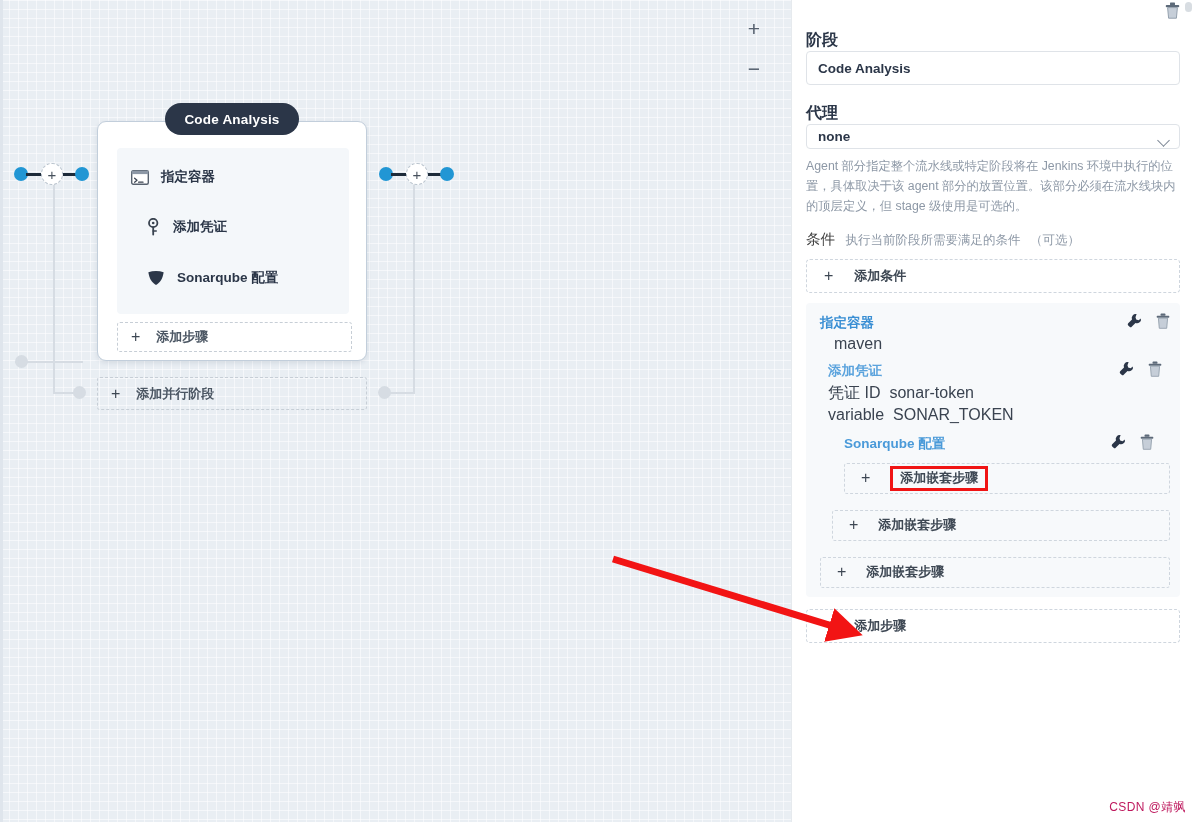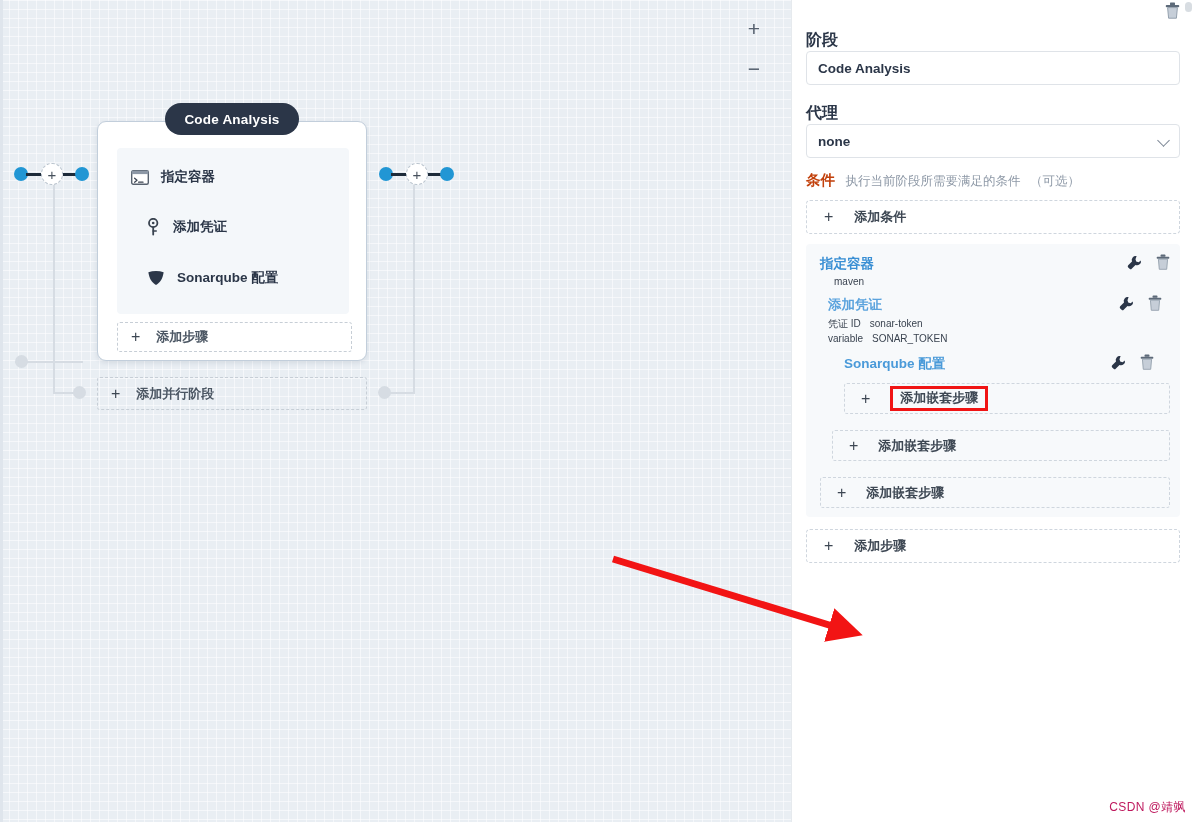--- a/index.html
+++ b/index.html
@@ -146,21 +146,21 @@
   .text-input {
     width: 100%; height: 34px;
     border: 1px solid #dfe3e8; border-radius: 4px;
     padding: 0 11px;
     font-size: 13.5px; color: #2b3648; font-weight: bold;
     font-family: "Liberation Sans", sans-serif;
     background: #fff; outline: none;
   }
   .select-wrap { position: relative; }
   .select-input {
-    width: 100%; height: 34px;
+    width: 100%; height: 25px;
     border: 1px solid #dfe3e8; border-radius: 4px;
     padding: 0 30px 0 11px;
     font-size: 13.5px; color: #2b3648; font-weight: bold;
     background: #fff; display: flex; align-items: center;
     cursor: pointer;
   }
   .chev {
     position: absolute; right: 12px; top: 12px;
     width: 9px; height: 9px;
     border-right: 1.7px solid #7b8694;
@@ -171,21 +171,21 @@
 
   #agent-help {
     margin-top: 8px;
     font-size: 12.3px; line-height: 1.62; color: #8d98a6;
   }
   #cond-row {
     margin-top: 13px;
     font-size: 12.5px; color: #8d98a6;
   }
   #cond-row .cond-title {
-    font-size: 14.5px; font-weight: bold; color: #c2410c; margin-right: 7px;
+    font-size: 14.5px; font-weight: normal; color: #404040; margin-right: 7px;
   }
   #cond-row .cond-opt { margin-left: 6px; }
 
   .dashed-btn {
     width: 100%; height: 34px; margin-top: 10px;
     border: 1px dashed #cfd6de; border-radius: 4px;
     display: flex; align-items: center;
     font-size: 13px; font-weight: bold; color: #3d4753;
     cursor: pointer; background: transparent;
   }
@@ -204,21 +204,21 @@
     padding: 9px 0 9px 0;
   }
   .task-line { position: relative; }
   .task-name {
     font-size: 13.5px; font-weight: bold; color: #3a8fd4;
     padding: 2px 0;
   }
   .task-name.lvl1 { color: #5ba3dd; }
   .task-name.lvl2 { color: #4a9ad9; }
   .task-kv {
-    font-size: 10px; color: #3a4350; padding: 1px 0; white-space: nowrap;
+    font-size: 16px; color: #3a4350; padding: 1px 0; white-space: nowrap;
   }
   .task-kv .kv-key { margin-right: 9px; }
   .task-icons {
     position: absolute; right: 10px; top: 1px;
     display: flex; gap: 14px; align-items: center;
   }
   .icon-btn { cursor: pointer; display: inline-flex; }
 
   .nested-btn {
     height: 31px; margin-top: 8px;
@@ -354,20 +354,21 @@
 
   <div class="sec-head" style="margin-top:18px;">代理</div>
 
   <div class="select-wrap">
     <div class="select-input">
       <span>none</span>
     </div>
     <span class="chev"></span>
   </div>
 
+  <div id="agent-help">Agent 部分指定整个流水线或特定阶段将在 Jenkins 环境中执行的位置，具体取决于该 agent 部分的放置位置。该部分必须在流水线块内的顶层定义，但 stage 级使用是可选的。</div>
 
   <div id="cond-row">
     <span class="cond-title">条件</span>
     <span>执行当前阶段所需要满足的条件</span>
     <span class="cond-opt">（可选）</span>
   </div>
 
   <div class="dashed-btn">
     <span class="plus">+</span>
     <span>添加条件</span>

